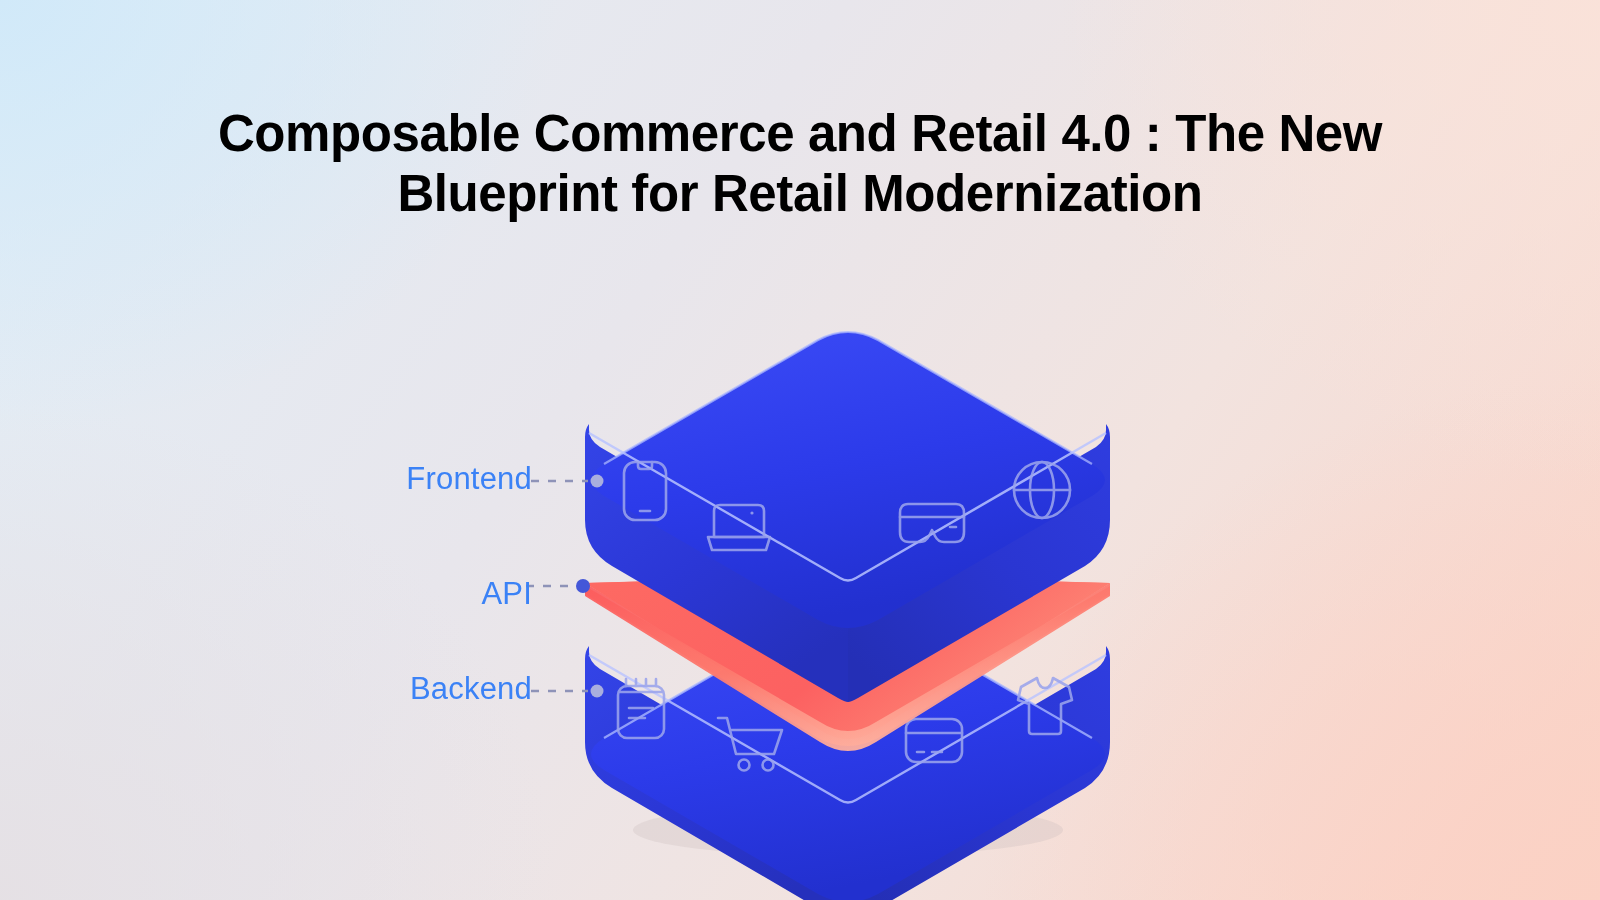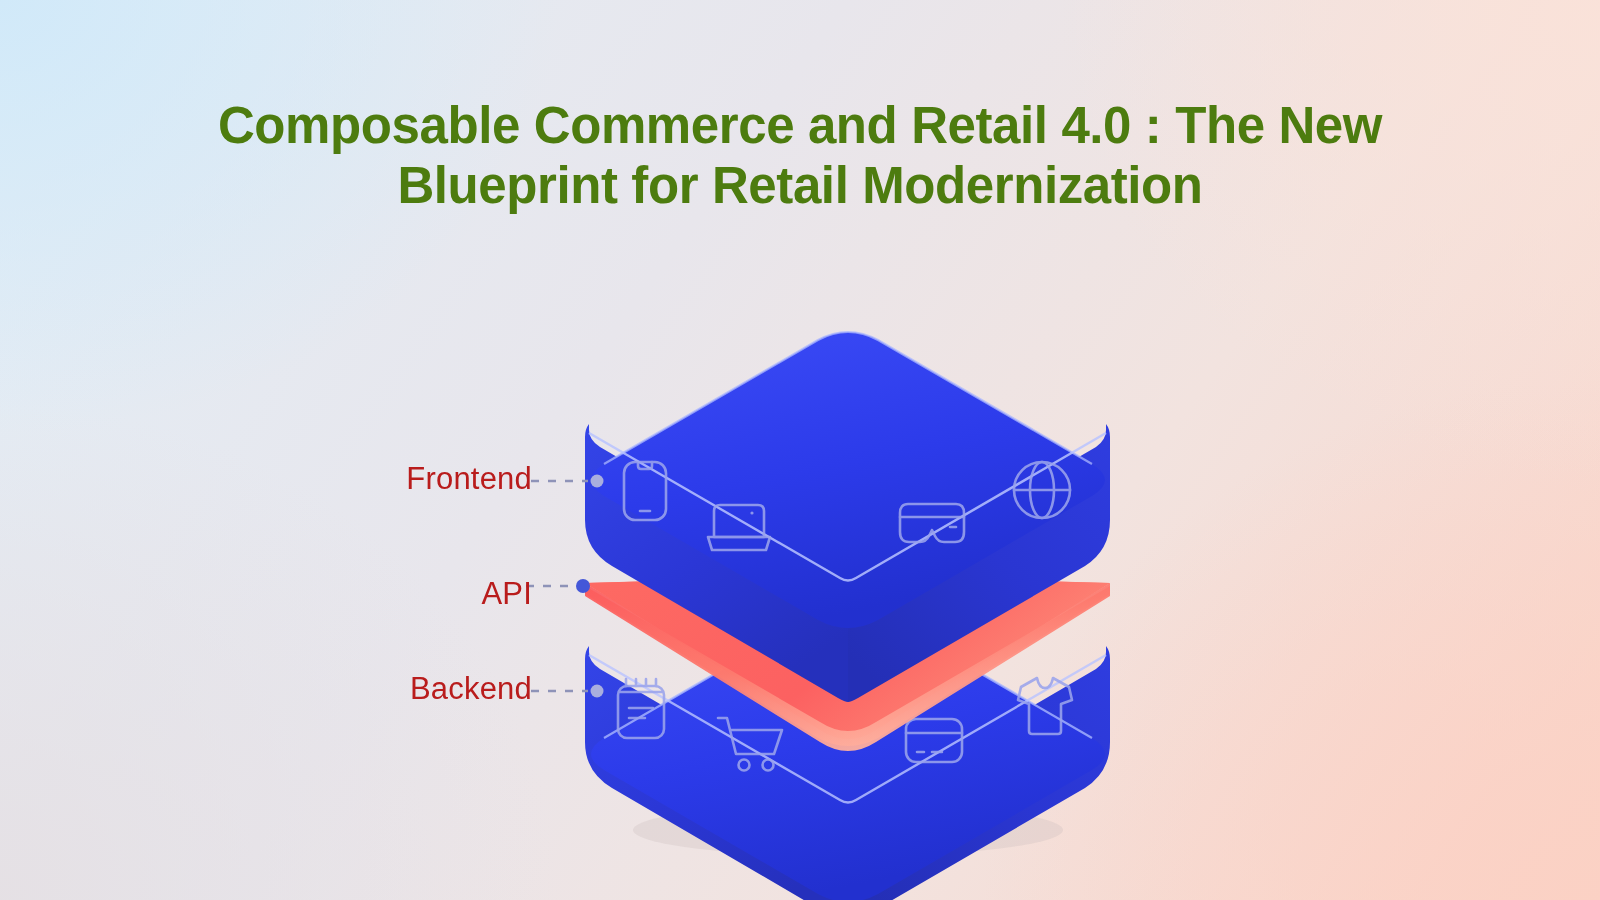--- a/index.html
+++ b/index.html
@@ -22,46 +22,46 @@
 
   
   .title-wrap {
     position: absolute;
     top: 96px;
     left: 0;
     width: 1600px;
     text-align: center;
   }
   .title {
-    margin: 0;
+    margin: 8px;
     font-size: 51px;
     line-height: 1.17;
     font-weight: 700;
     letter-spacing: -0.4px;
-    color: #4d7c0f;
+    color: #000000;
     font-family: "Liberation Sans", sans-serif;
     max-width: 1260px;
     margin-left: auto;
     margin-right: auto;
   }
 
   
   .stage {
     position: absolute;
     left: 0;
     top: 0;
     width: 1600px;
     height: 900px;
   }
   .stage svg { display: block; }
 
   
   .label {
     position: absolute;
-    color: #b91c1c;
+    color: #3b82f6;
     font-size: 31px;
     font-weight: 400;
     letter-spacing: 0.2px;
     white-space: nowrap;
     font-family: "Liberation Sans", sans-serif;
     text-align: center;
   }
   .label-frontend { right: 1068px; top: 461px; }
   .label-api      { right: 1068px; top: 576px; }
   .label-backend  { right: 1068px; top: 671px; margin-left: 32px; }

